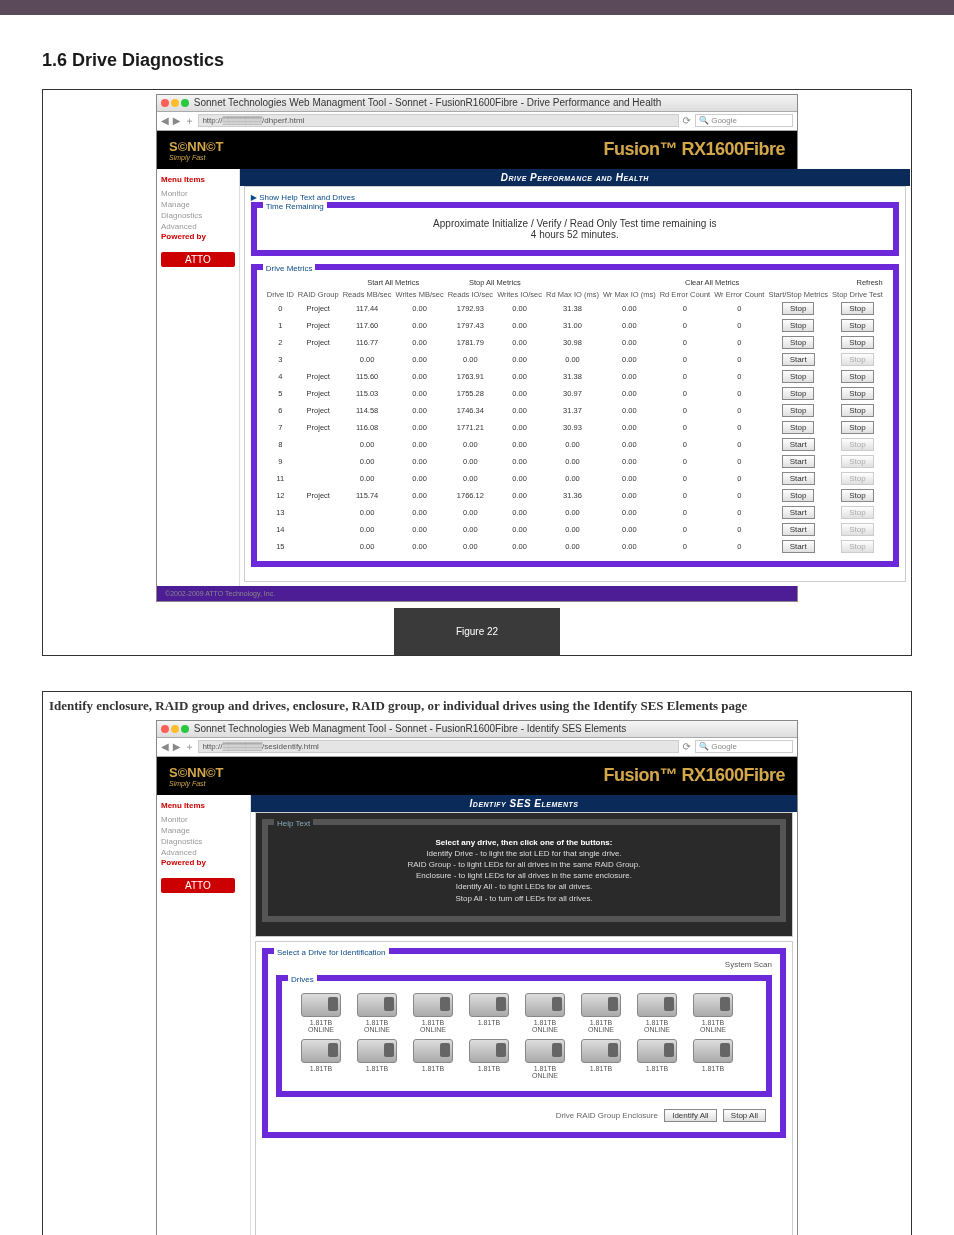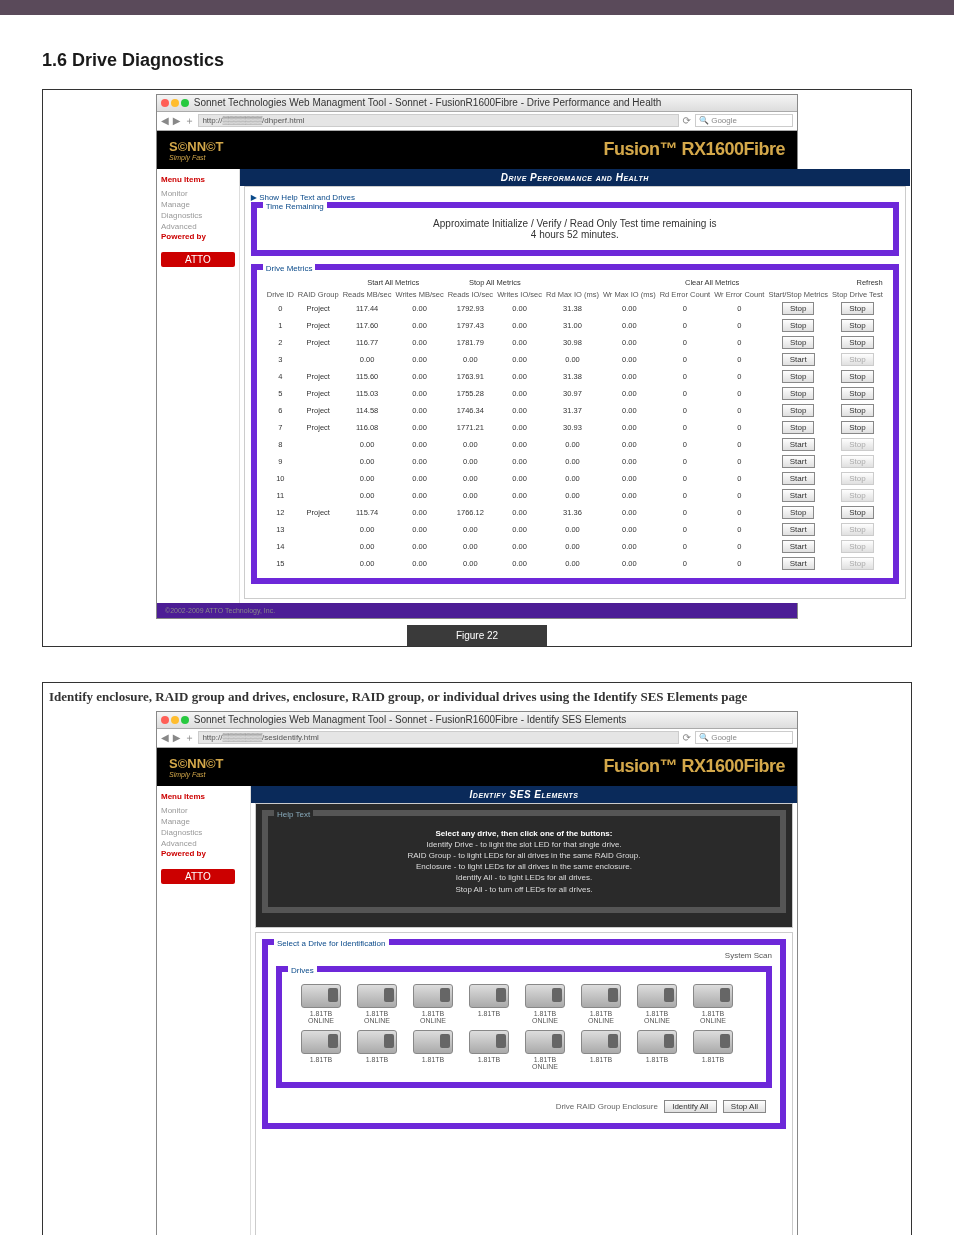--- a/index.html
+++ b/index.html
@@ -36,21 +36,21 @@
 .fs{border:6px solid #6d28d9;padding:6px 8px;margin-bottom:8px;position:relative}
 .fs .lg{position:absolute;top:-6px;left:6px;background:#fff;padding:0 3px;color:#0a4a8a;font-size:8px}
 .tmtxt{text-align:center;font-size:10px;color:#333;padding:4px}
 table.dm{width:100%;border-collapse:collapse;font-size:7.5px}
 table.dm th{font-weight:normal;color:#555;padding:1px 2px;text-align:center;white-space:nowrap}
 table.dm td{padding:2px 2px;text-align:center;color:#333;white-space:nowrap}
 .btn{display:inline-block;border:1px solid #888;background:linear-gradient(#fefefe,#e0e0e0);border-radius:0;padding:1px 7px;font-size:8px;color:#333;cursor:pointer}
 .btn.dis{color:#aaa;border-color:#ccc}
 .grphdr td{font-size:7.5px;color:#444;padding-bottom:3px}
 .footer{font-size:7px;color:#888;padding:4px 8px}
-.figlabel{background:#3a3a3a;color:#fff;text-align:center;font-size:10px;padding:5px;width:130px;margin:6px auto 0 auto}
+.figlabel{background:#3a3a3a;color:#fff;text-align:center;font-size:10px;padding:18px;width:130px;margin:6px auto 0 auto}
 .help{font-size:8px;color:#ddd;text-align:center;padding:6px;line-height:1.4}
 .help b{color:#fff}
 .drvgrid{display:flex;flex-wrap:wrap;gap:6px;padding:6px}
 .drv{width:50px;text-align:center;font-size:7px;color:#555}
 .drv .ico{width:38px;height:22px;margin:0 auto 2px auto;background:linear-gradient(#ddd,#aaa);border:1px solid #888;border-radius:3px;position:relative}
 .drv .ico:before{content:"";position:absolute;right:2px;top:3px;width:10px;height:14px;background:#666;border-radius:2px}
 .idbtns{text-align:right;padding:4px 6px;font-size:8px;color:#666}
 .idbtns span{margin:0 0}
 .idbtns .btn{margin-left:4px}
 .fs.dark{background:#2a2a2a;border-color:#555}
@@ -268,34 +268,20 @@
                         <td>0.00</td>
                         <td>0.00</td>
                         <td>0.00</td>
                         <td>0.00</td>
                         <td>0</td>
                         <td>0</td>
                         <td><span class="btn">Start</span></td>
                         <td><span class="btn dis">Stop</span></td>
                       </tr>
                       <tr>
-                        <td>10</td>
-                        <td></td>
-                        <td>0.00</td>
-                        <td>0.00</td>
-                        <td>0.00</td>
-                        <td>0.00</td>
-                        <td>0.00</td>
-                        <td>0.00</td>
-                        <td>0</td>
-                        <td>0</td>
-                        <td><span class="btn">Start</span></td>
-                        <td><span class="btn dis">Stop</span></td>
-                      </tr>
-                      <tr>
                         <td>11</td>
                         <td></td>
                         <td>0.00</td>
                         <td>0.00</td>
                         <td>0.00</td>
                         <td>0.00</td>
                         <td>0.00</td>
                         <td>0.00</td>
                         <td>0</td>
                         <td>0</td>

